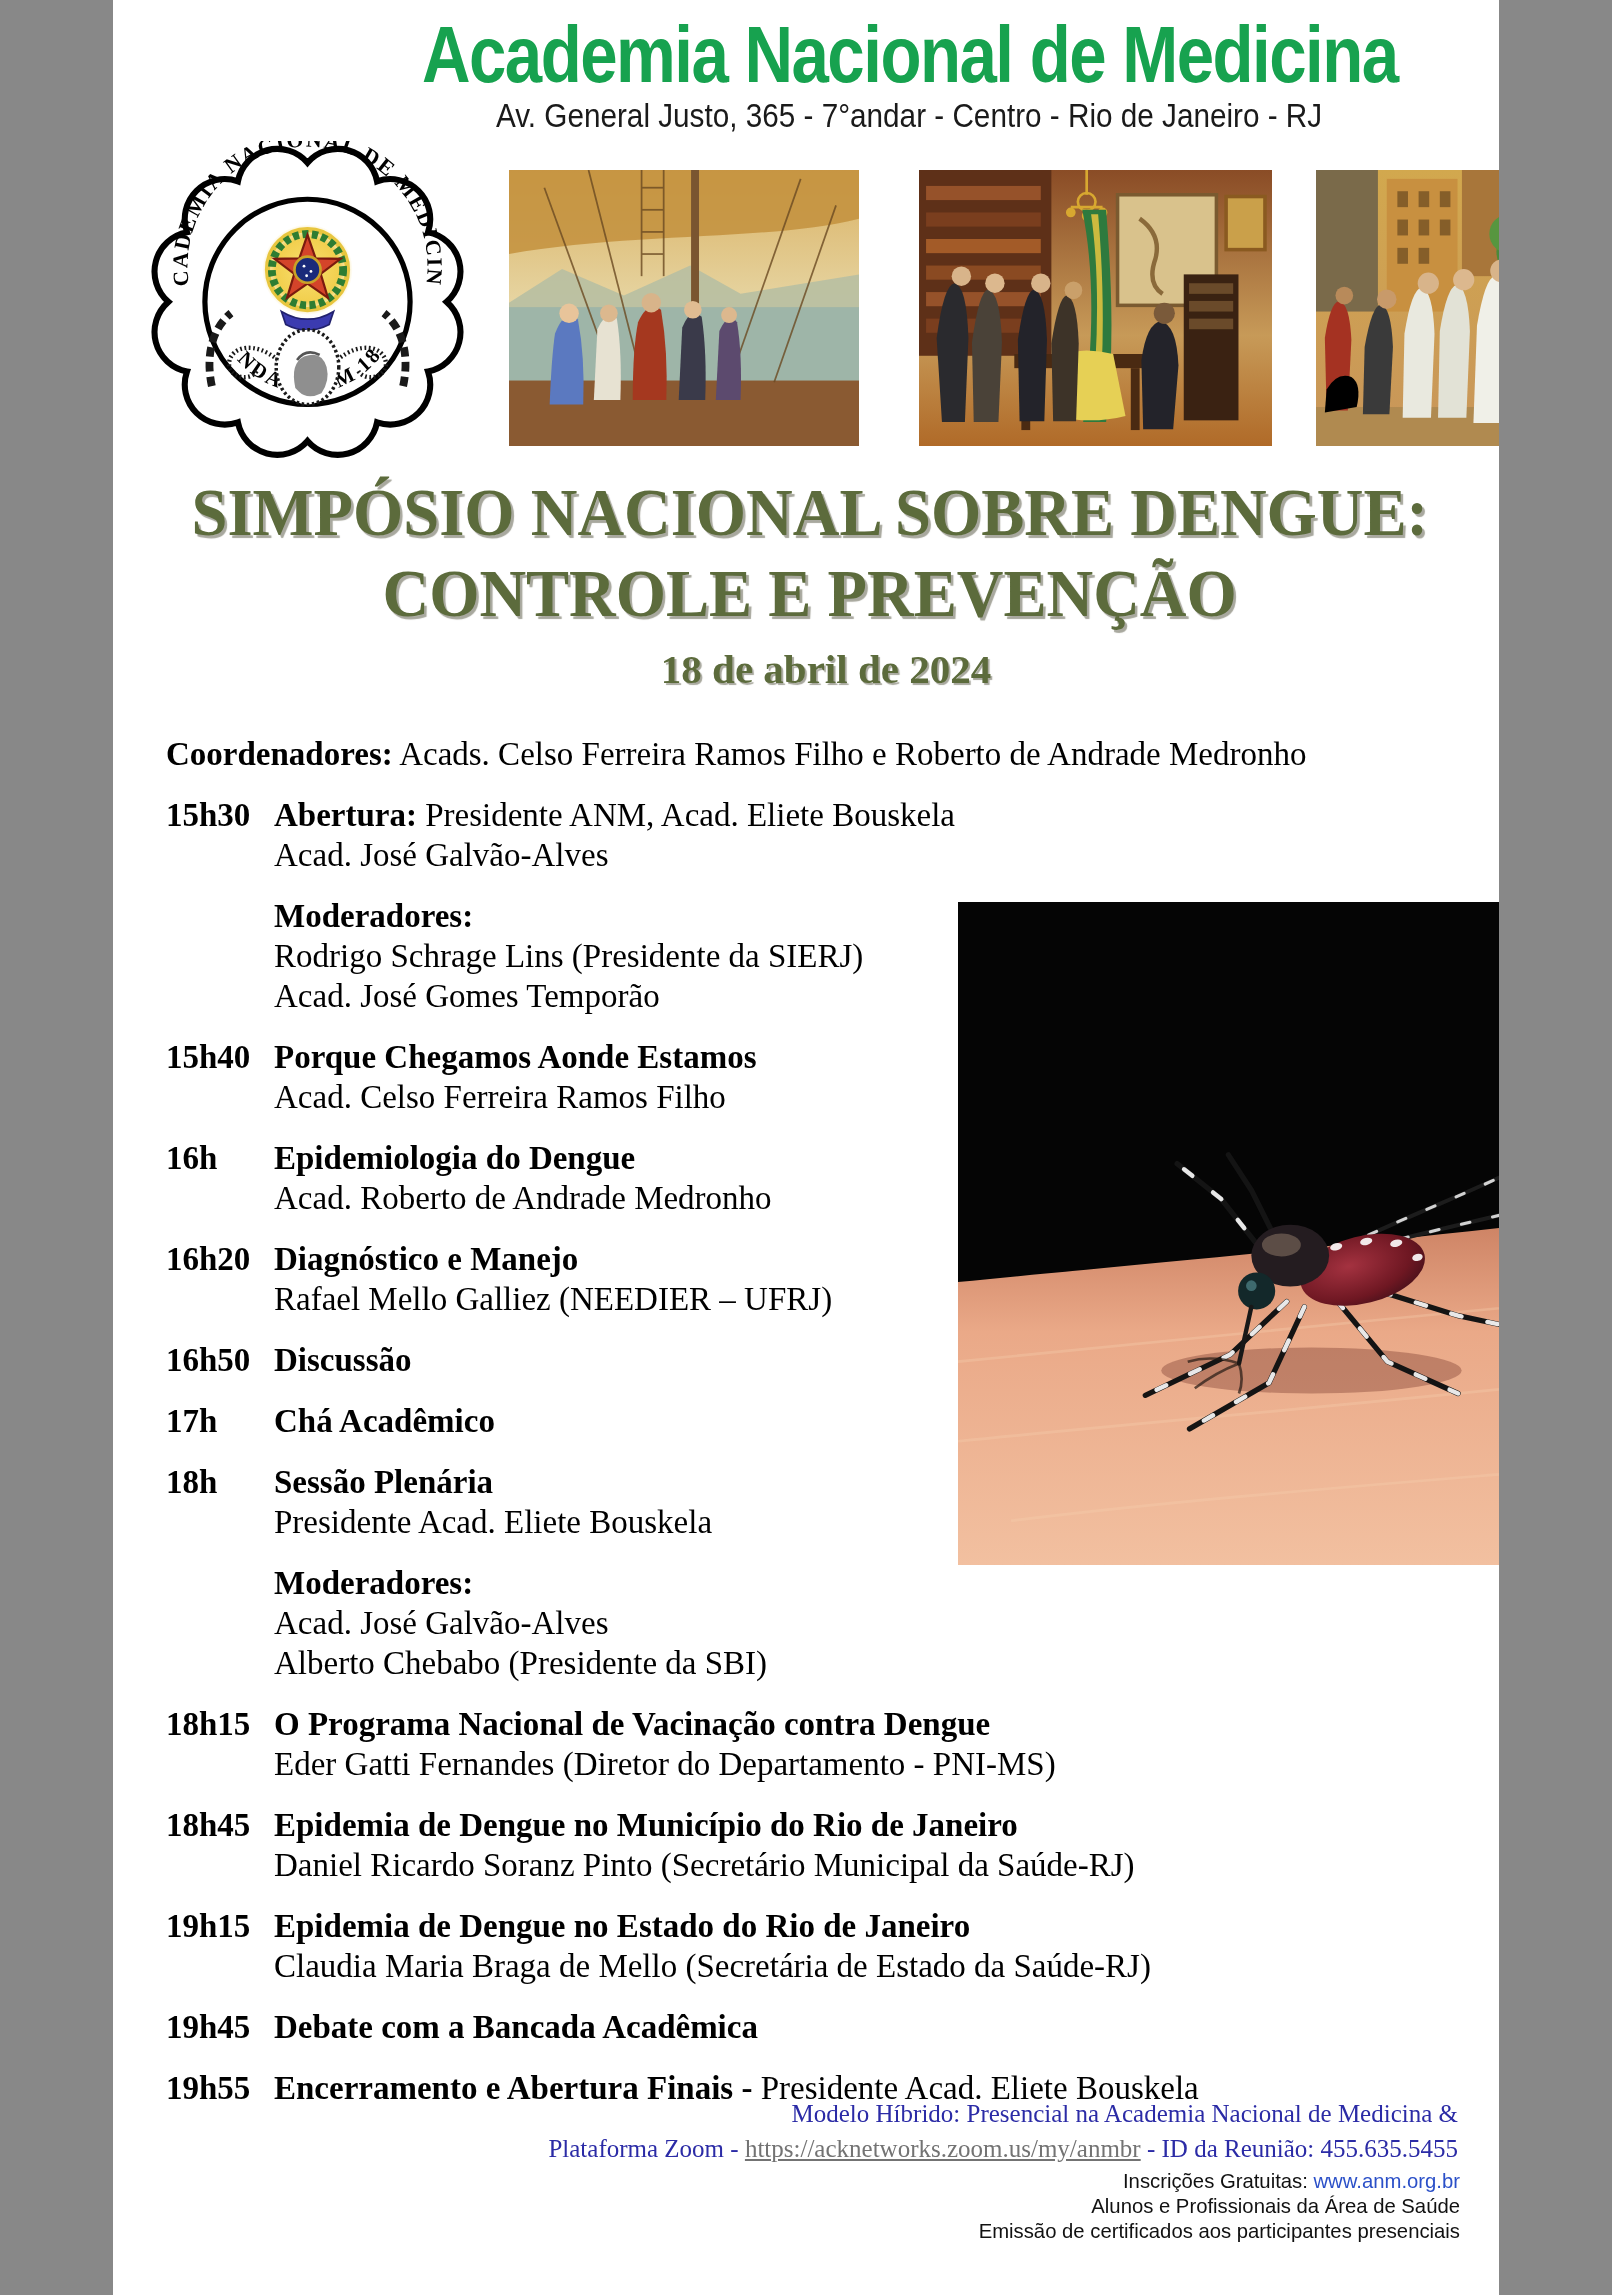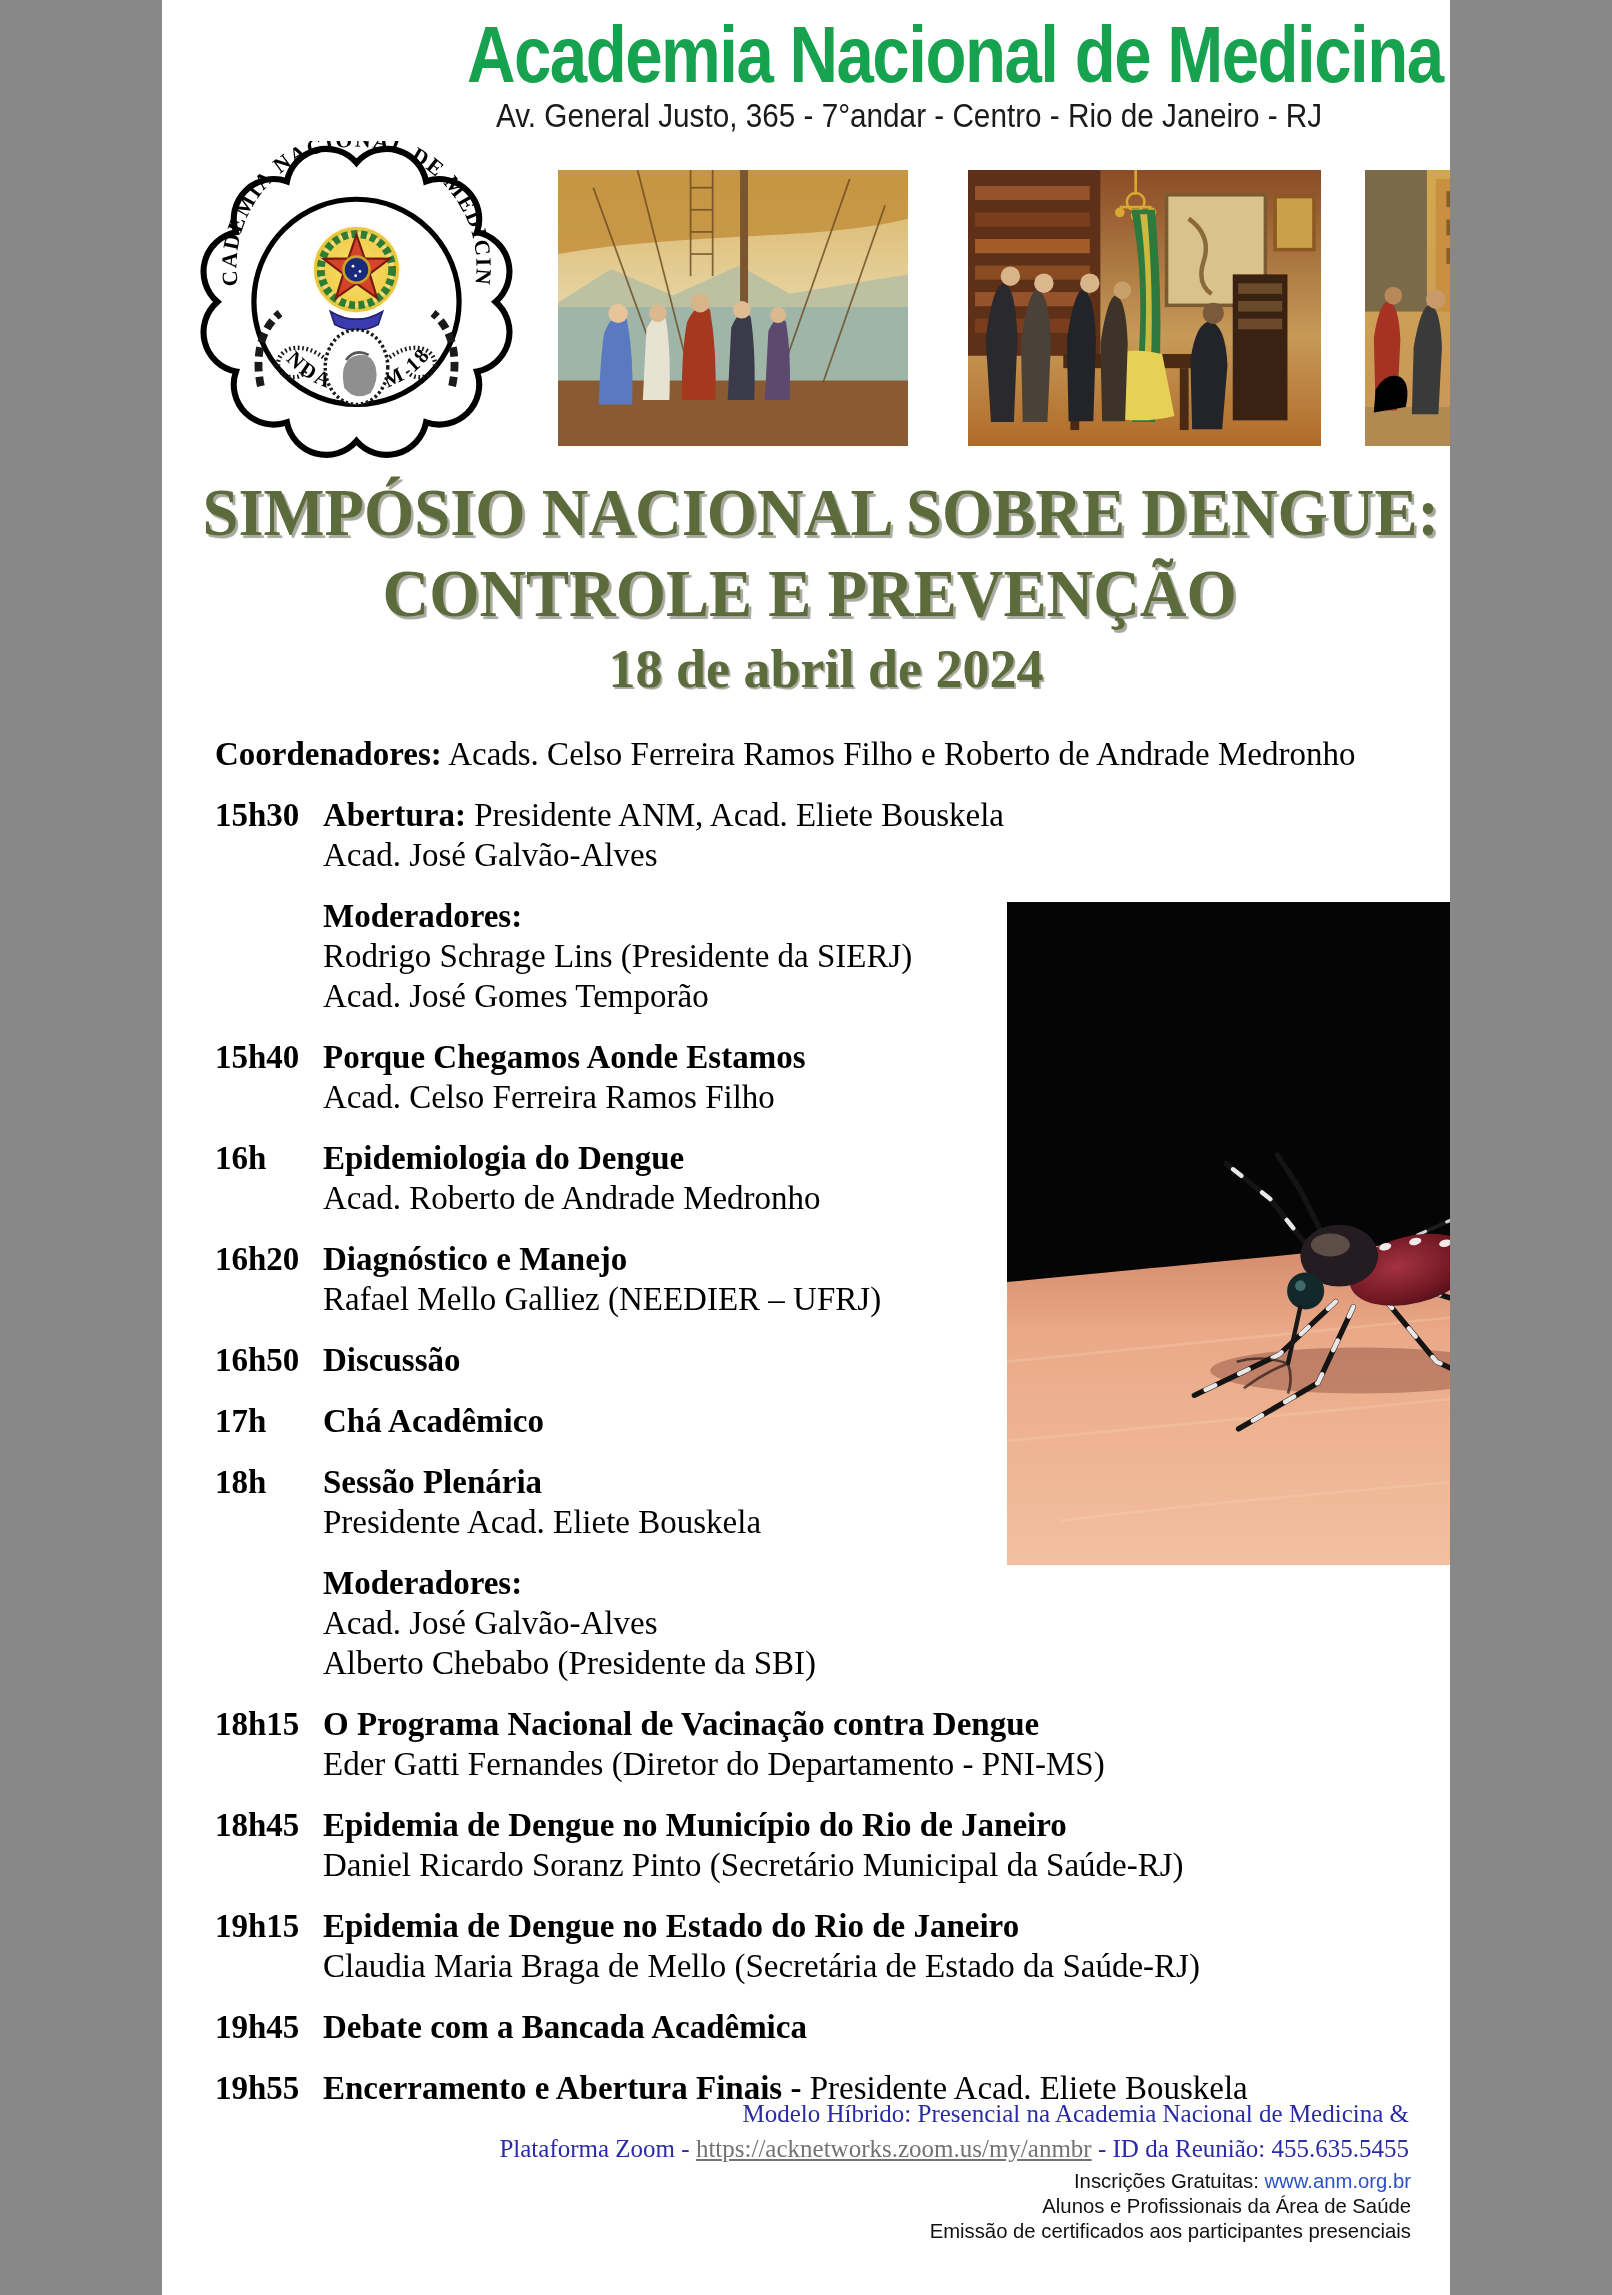--- a/index.html
+++ b/index.html
@@ -1,17 +1,17 @@
 <!DOCTYPE html>
 <html style="font-size:14px"><head>
 <meta charset="utf-8">
 <style>
   html,body { margin:0; padding:0; background:#888; }
   .page {
-    position:relative; width:1288px; height:2295px; background:#ffffff;
+    position:relative; width:1386px; height:2295px; background:#ffffff;
     margin:0 auto; overflow:hidden;
     font-family:"Liberation Serif", serif; color:#000;
   }
   
   .brand { position:absolute; left:212px; right:5.3px; top:14px; text-align:center; }
   .brand-title {
     display:inline-block; white-space:nowrap;
     font-family:"Liberation Sans", sans-serif; font-weight:bold;
     font-size:80px; line-height:81px; color:#17A24F;
     transform:scaleX(0.84); transform-origin:center; letter-spacing:-1.8px;
@@ -32,21 +32,21 @@
   .p2 { left:806px; width:353px; }
   .p3 { left:1203px; width:375px; }
   
   .event { position:absolute; left:8px; right:0; top:472px; text-align:center; color:#5C6B3C; }
   .event .line {
     display:block; font-weight:bold; font-size:68px; line-height:81px;
     letter-spacing:0px; text-shadow:2.7px 2.7px 0.9px #a8a89e;
   }
   .event .line span { display:inline-block; transform:scaleX(0.95); white-space:nowrap; }
   .event .date {
-    display:block; font-weight:bold; font-size:54px; line-height:49px; margin-top:10.6px;
+    display:block; font-weight:bold; font-size:41px; line-height:49px; margin-top:10.6px;
     text-shadow:1.8px 1.8px 0.9px #a8a89e;
     padding-left:32px;
   }
   
   .schedule { position:absolute; left:53px; top:702px; width:1555px; font-size:33px; line-height:40px; }
   .coord { margin-bottom:21px;margin-top:32px; }
   .coord b { font-weight:bold; }
   .srow { display:flex; margin-bottom:21px; }
   .stime { flex:none; width:108px; font-weight:bold; }
   .scontent { flex:1 1 auto; }

